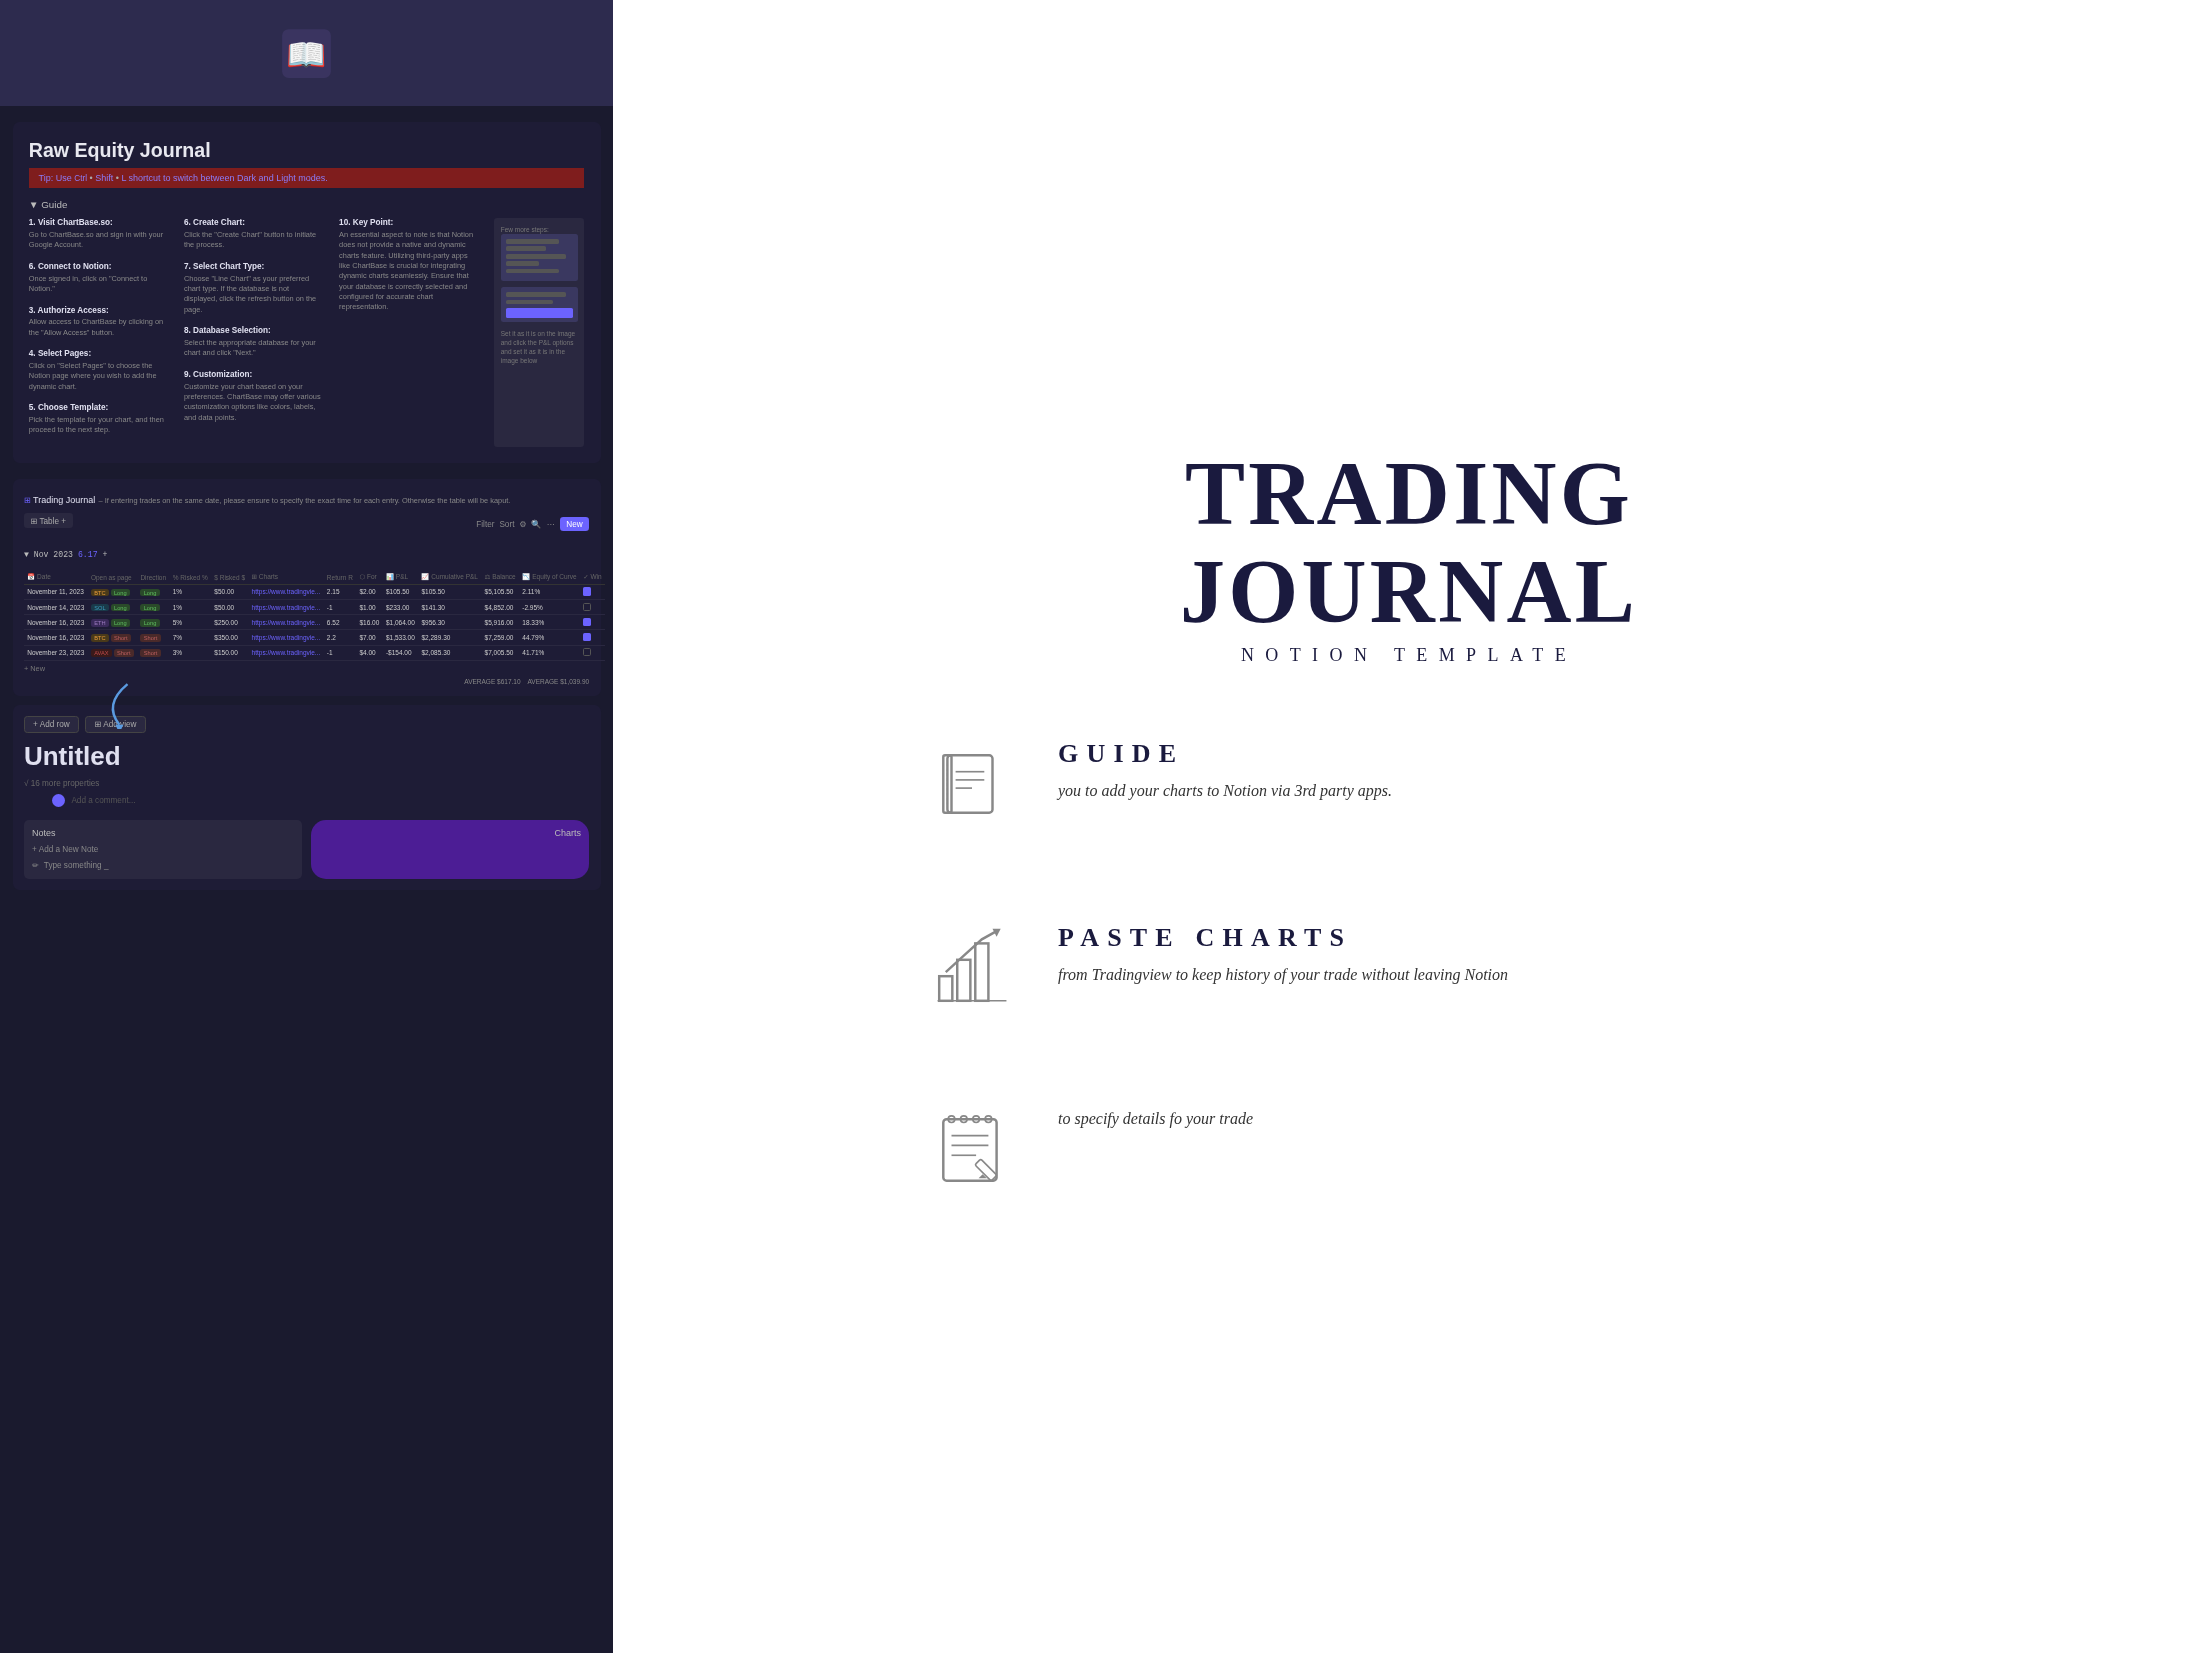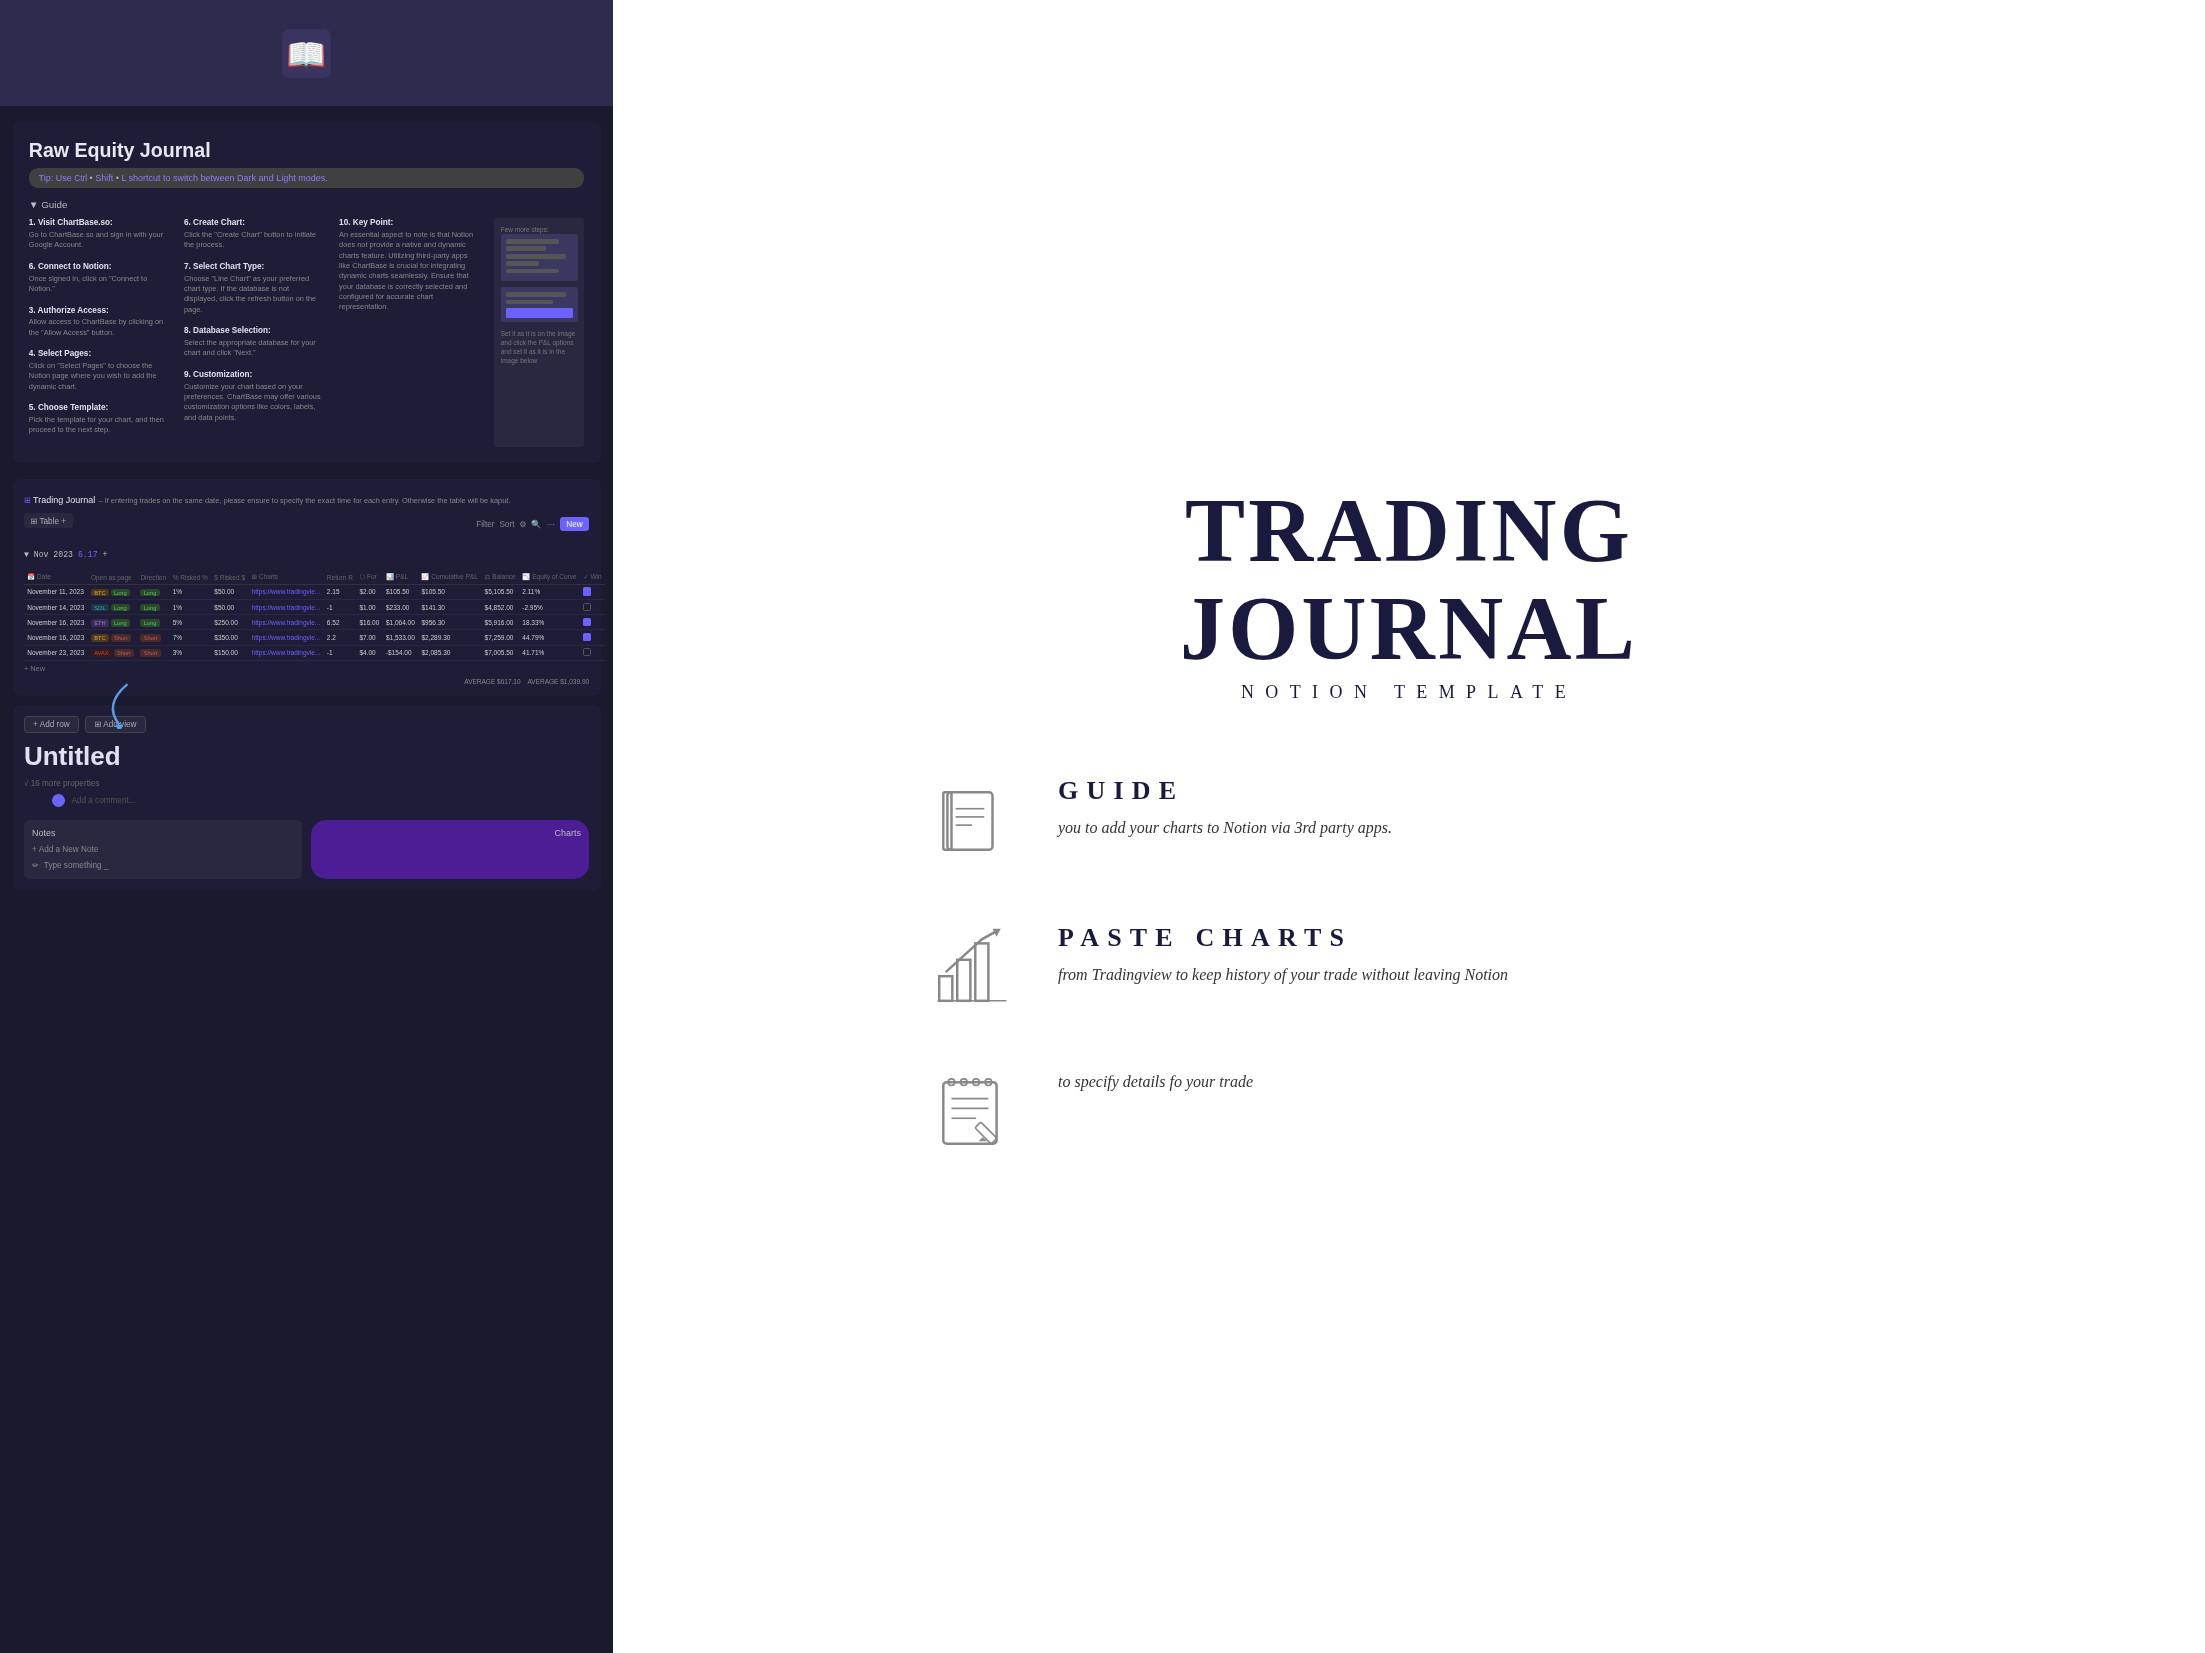--- a/index.html
+++ b/index.html
@@ -46,22 +46,22 @@
 
     .guide-title {
       color: #e8e8f0;
       font-size: 19.6px;
       font-weight: bold;
       margin-bottom: 6.5px;
       font-family: sans-serif;
     }
 
     .tip-bar {
-      background: #404040;
-      border-radius: 9px;
+      background: #7f1d1d;
+      border-radius: 0;
       padding: 4.9px 9.8px;
       color: #aaa;
       font-size: 9px;
       margin-bottom: 11.4px;
       font-family: sans-serif;
     }
 
     .tip-bar span { color: #8b7cf8; }
 
     .guide-collapse {
@@ -438,21 +438,21 @@
       color: #1a1a3e;
       text-align: center;
       margin-bottom: 65px;
     }
 
     .features-list {
       width: 100%;
       max-width: 980px;
       display: flex;
       flex-direction: column;
-      gap: 41px;
+      gap: 78px;
     }
 
     .feature-item {
       display: flex;
       align-items: flex-start;
       gap: 33px;
     }
 
     .feature-icon-wrapper {
       width: 106px;

